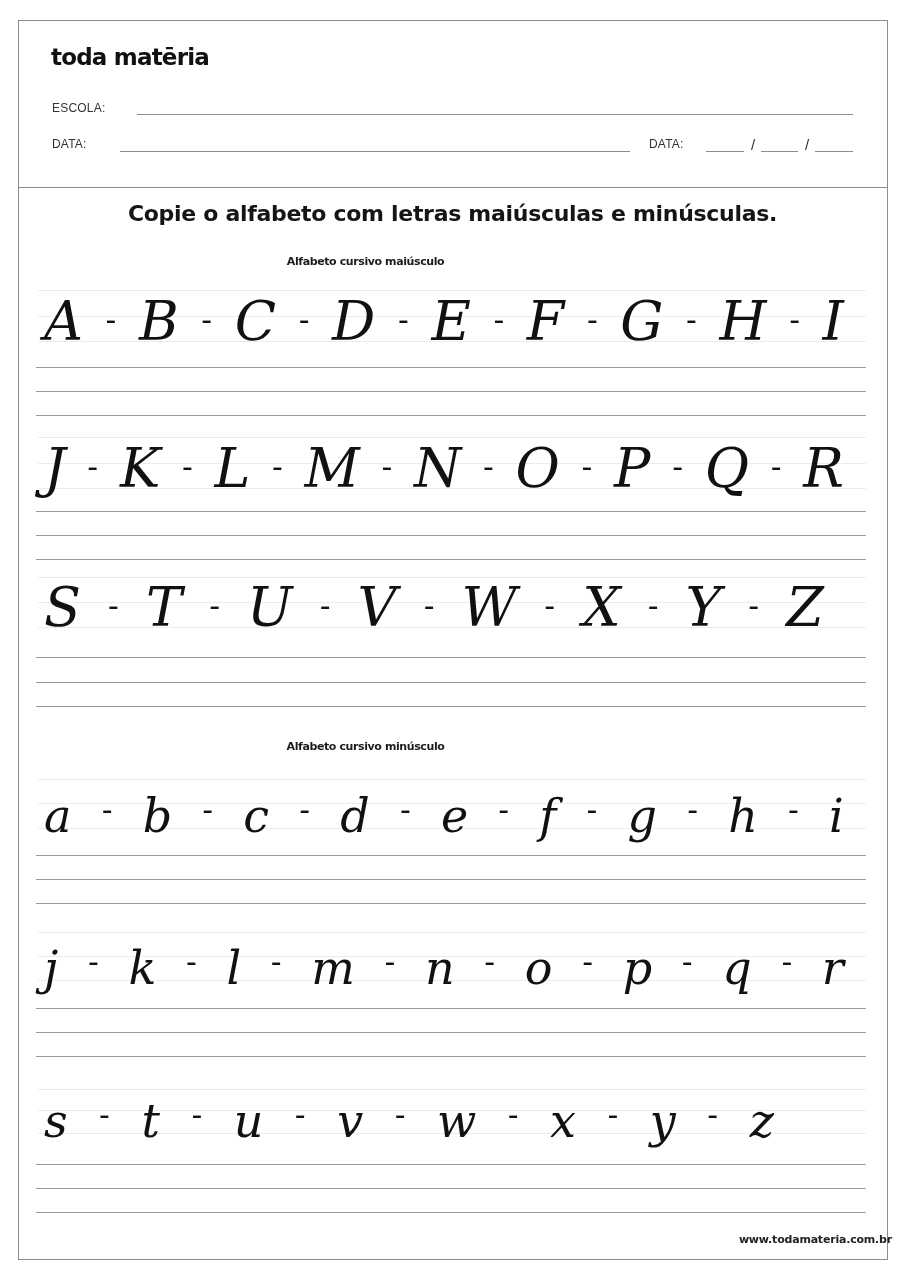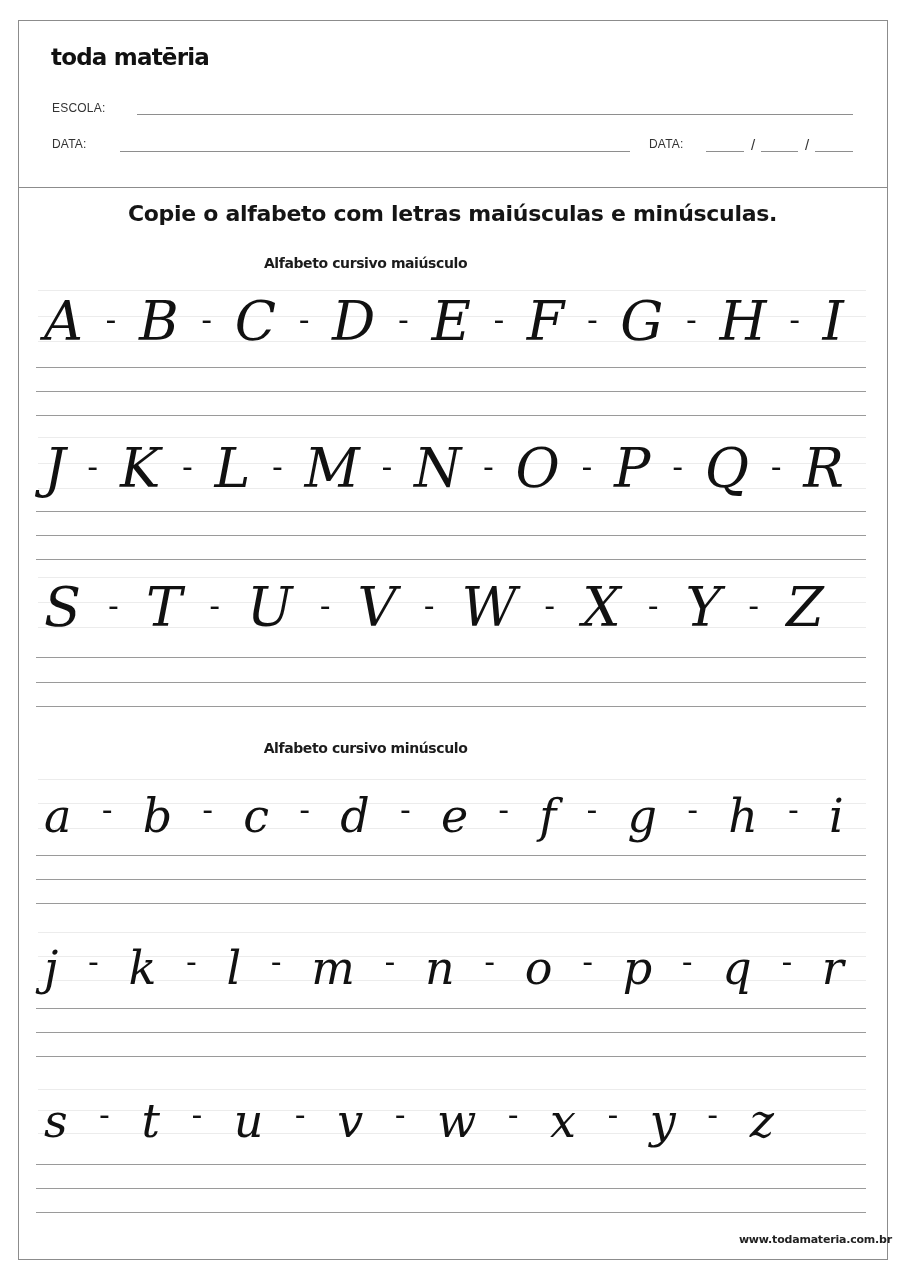--- a/index.html
+++ b/index.html
@@ -11,21 +11,21 @@
                 border-top: 1.5px solid #8c8c8c; }
   .logo { position: absolute; left: 51px; top: 44px; font-size: 23px; font-weight: bold;
           letter-spacing: -0.8px; color: #111; font-family: "DejaVu Sans", sans-serif; }
   .field-label { position: absolute; font-size: 12px; color: #333; letter-spacing: 0.2px; }
   .blank { position: absolute; height: 0; border-top: 1.5px solid #8e8e8e; }
   .slash { position: absolute; font-size: 15px; color: #333; }
   .title { position: absolute; left: 0; width: 905px; text-align: center; top: 201px;
            font-size: 22px; font-weight: bold; color: #151515;
            font-family: "DejaVu Sans", sans-serif; letter-spacing: -0.3px; }
   .subtitle { position: absolute; left: 0; width: 731px; text-align: center;
-              font-size: 14px; font-weight: bold; color: #1c1c1c;
+              font-size: 11px; font-weight: bold; color: #1c1c1c;
               font-family: "DejaVu Sans", sans-serif; letter-spacing: -0.4px; }
   .guide-faint { position: absolute; left: 38px; width: 828px; height: 0;
                  border-top: 1px solid #ececec; }
   .guide-dark { position: absolute; left: 36px; width: 830px; height: 0;
                 border-top: 1.6px solid #9a9a9a; }
   .letter-row { position: absolute; left: 44px; width: 800px; height: 70px;
                 display: flex; justify-content: space-between; align-items: flex-end; }
   .glyph { font-family: "DejaVu Serif", "Liberation Serif", serif; font-style: italic;
            font-weight: normal; color: #111; line-height: 1; }
   .upper .glyph { font-size: 54px; }

